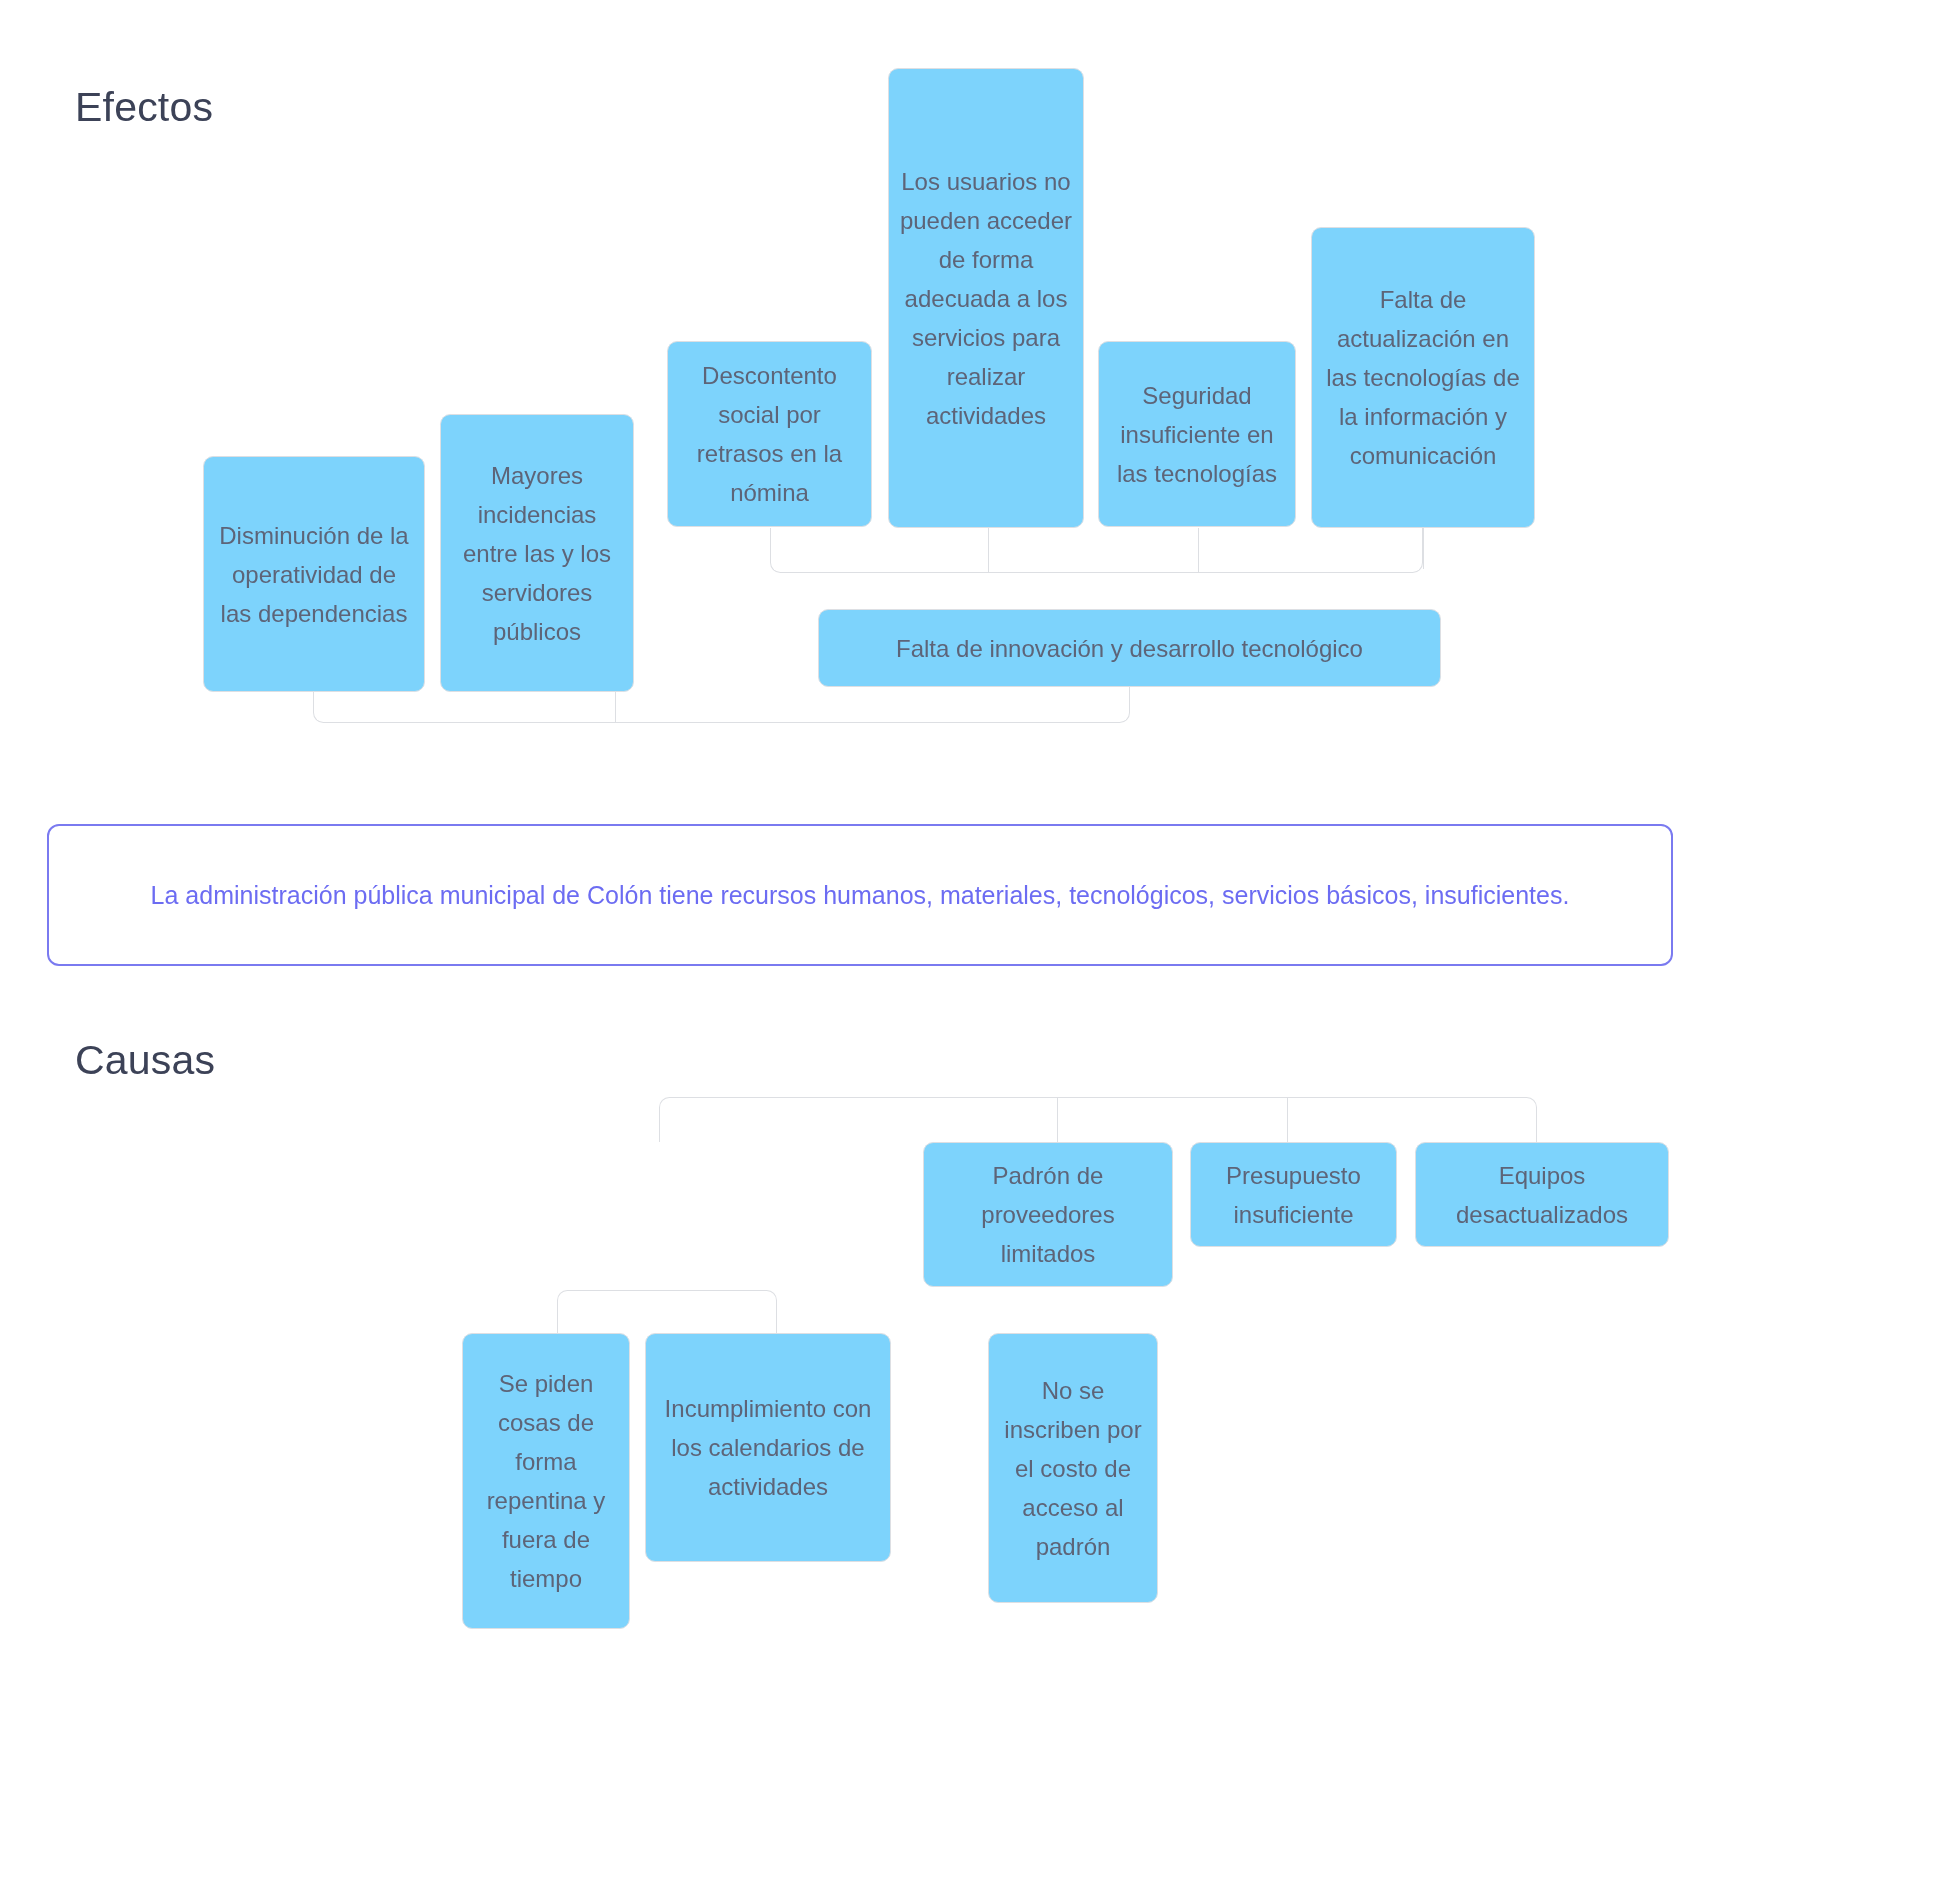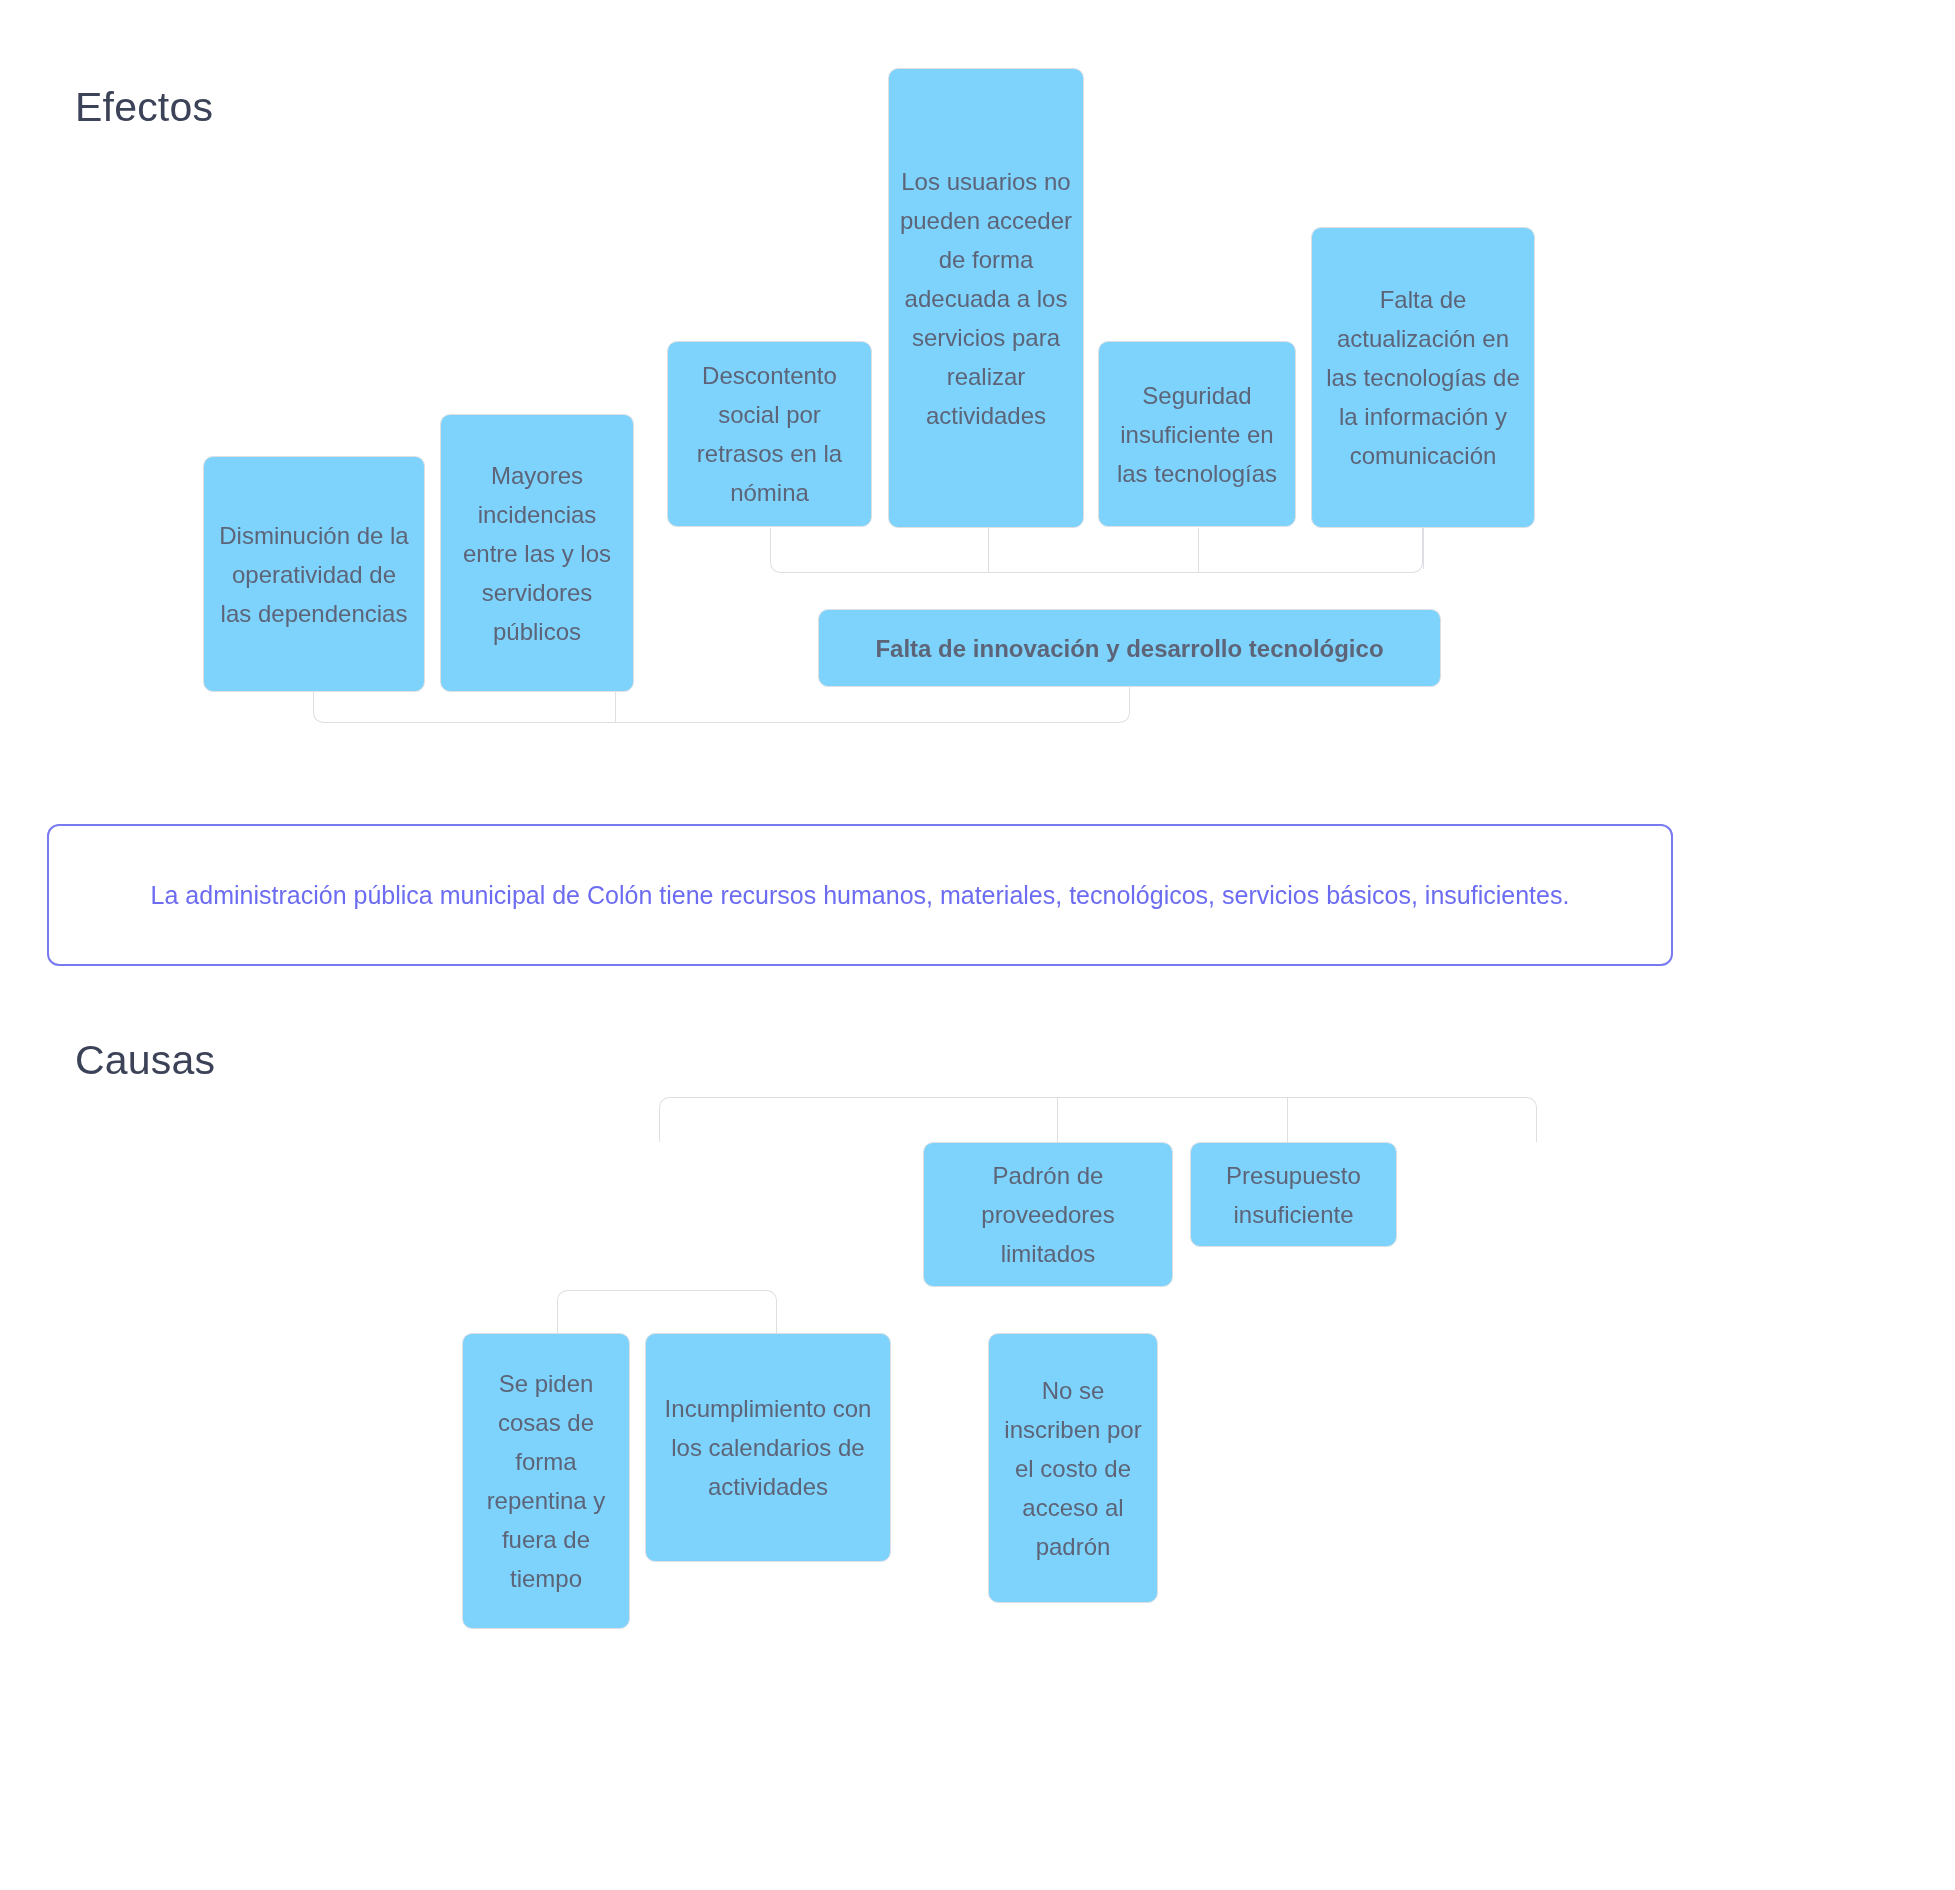--- a/index.html
+++ b/index.html
@@ -116,21 +116,21 @@
   </div>
 
   <div class="node" style="left:1098px; top:341px; width:198px; height:186px;">
     <span class="txt">Seguridad insuficiente en las tecnologías</span>
   </div>
 
   <div class="node" style="left:1311px; top:227px; width:224px; height:301px;">
     <span class="txt">Falta de actualización en las tecnologías de la información y comunicación</span>
   </div>
 
-  <div class="node" style="left:818px; top:609px; width:623px; height:78px;font-weight:bold;">
+  <div class="node" style="left:818px; top:609px; width:623px; height:78px;">
     <span class="txt">Falta de innovación y desarrollo tecnológico</span>
   </div>
 
   <div class="problem" style="left:39px; top:824px; width:1626px; height:142px;margin-left:8px;">
     <span class="txt">La administración pública municipal de Colón tiene recursos humanos, materiales, tecnológicos, servicios básicos, insuficientes.</span>
   </div>
 
   <div class="section-title" style="left:75px; top:1037px;">Causas</div>
 
   <div class="conn conn-up" style="left:659px; top:1097px; width:878px; height:45px;"></div>
@@ -141,20 +141,23 @@
 
 
   <div class="node" style="left:923px; top:1142px; width:250px; height:145px;">
     <span class="txt">Padrón de proveedores limitados</span>
   </div>
 
   <div class="node" style="left:1190px; top:1142px; width:207px; height:105px;">
     <span class="txt">Presupuesto insuficiente</span>
   </div>
 
+  <div class="node" style="left:1415px; top:1142px; width:254px; height:105px;">
+    <span class="txt">Equipos desactualizados</span>
+  </div>
 
   <div class="node" style="left:462px; top:1333px; width:168px; height:296px;">
     <span class="txt">Se piden cosas de forma repentina y fuera de tiempo</span>
   </div>
 
   <div class="node" style="left:645px; top:1333px; width:246px; height:229px;">
     <span class="txt">Incumplimiento con los calendarios de actividades</span>
   </div>
 
   <div class="node" style="left:988px; top:1333px; width:170px; height:270px;">

